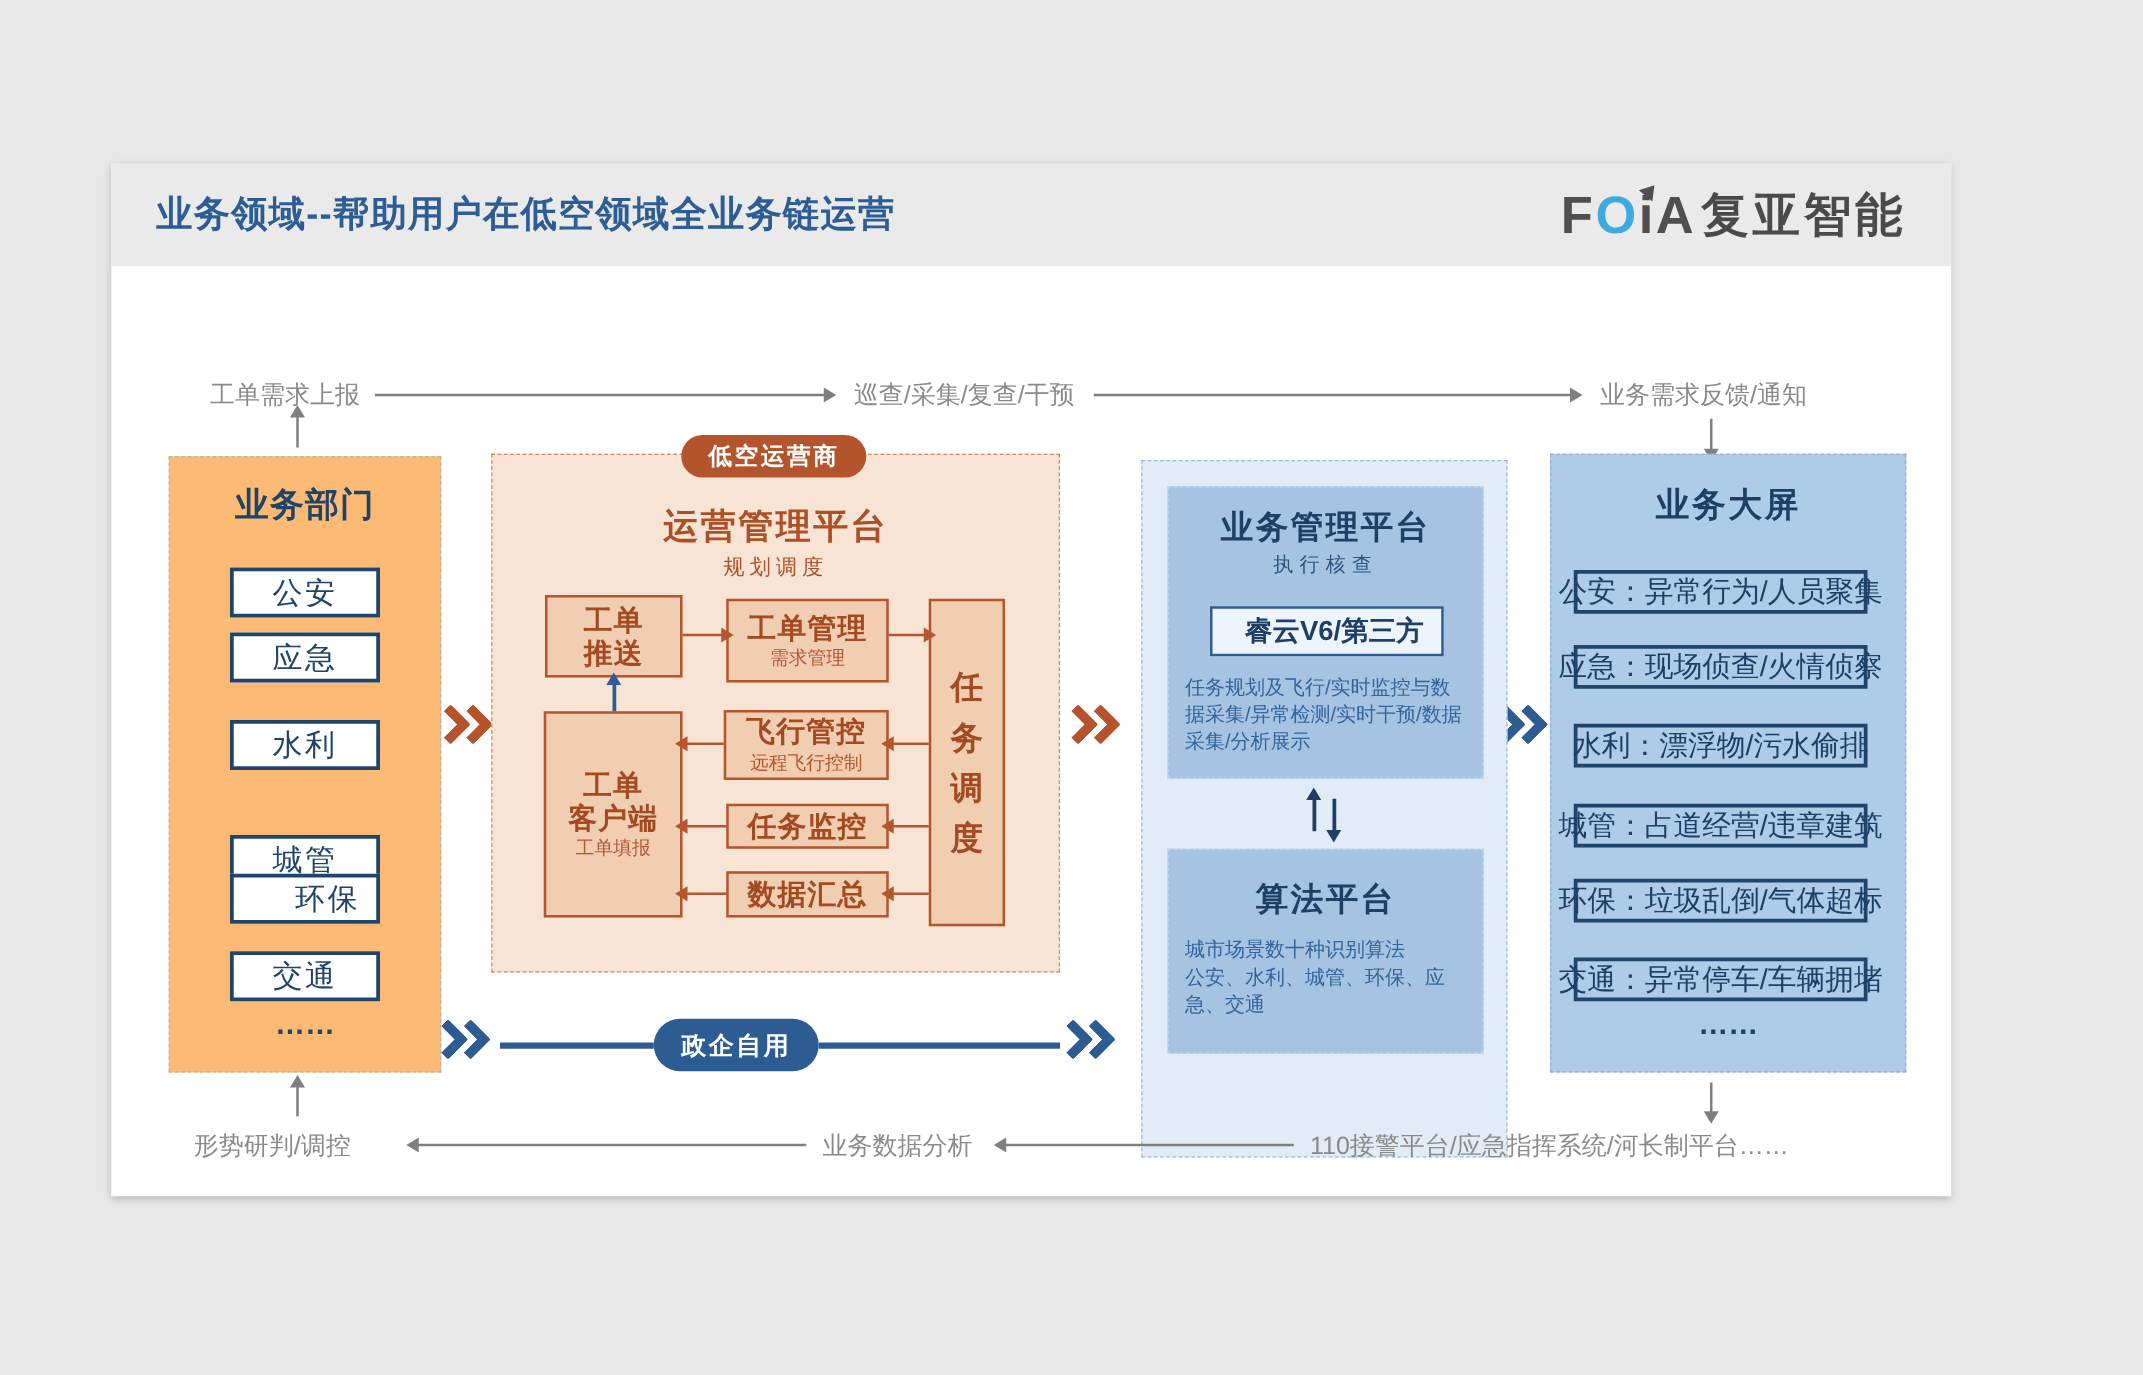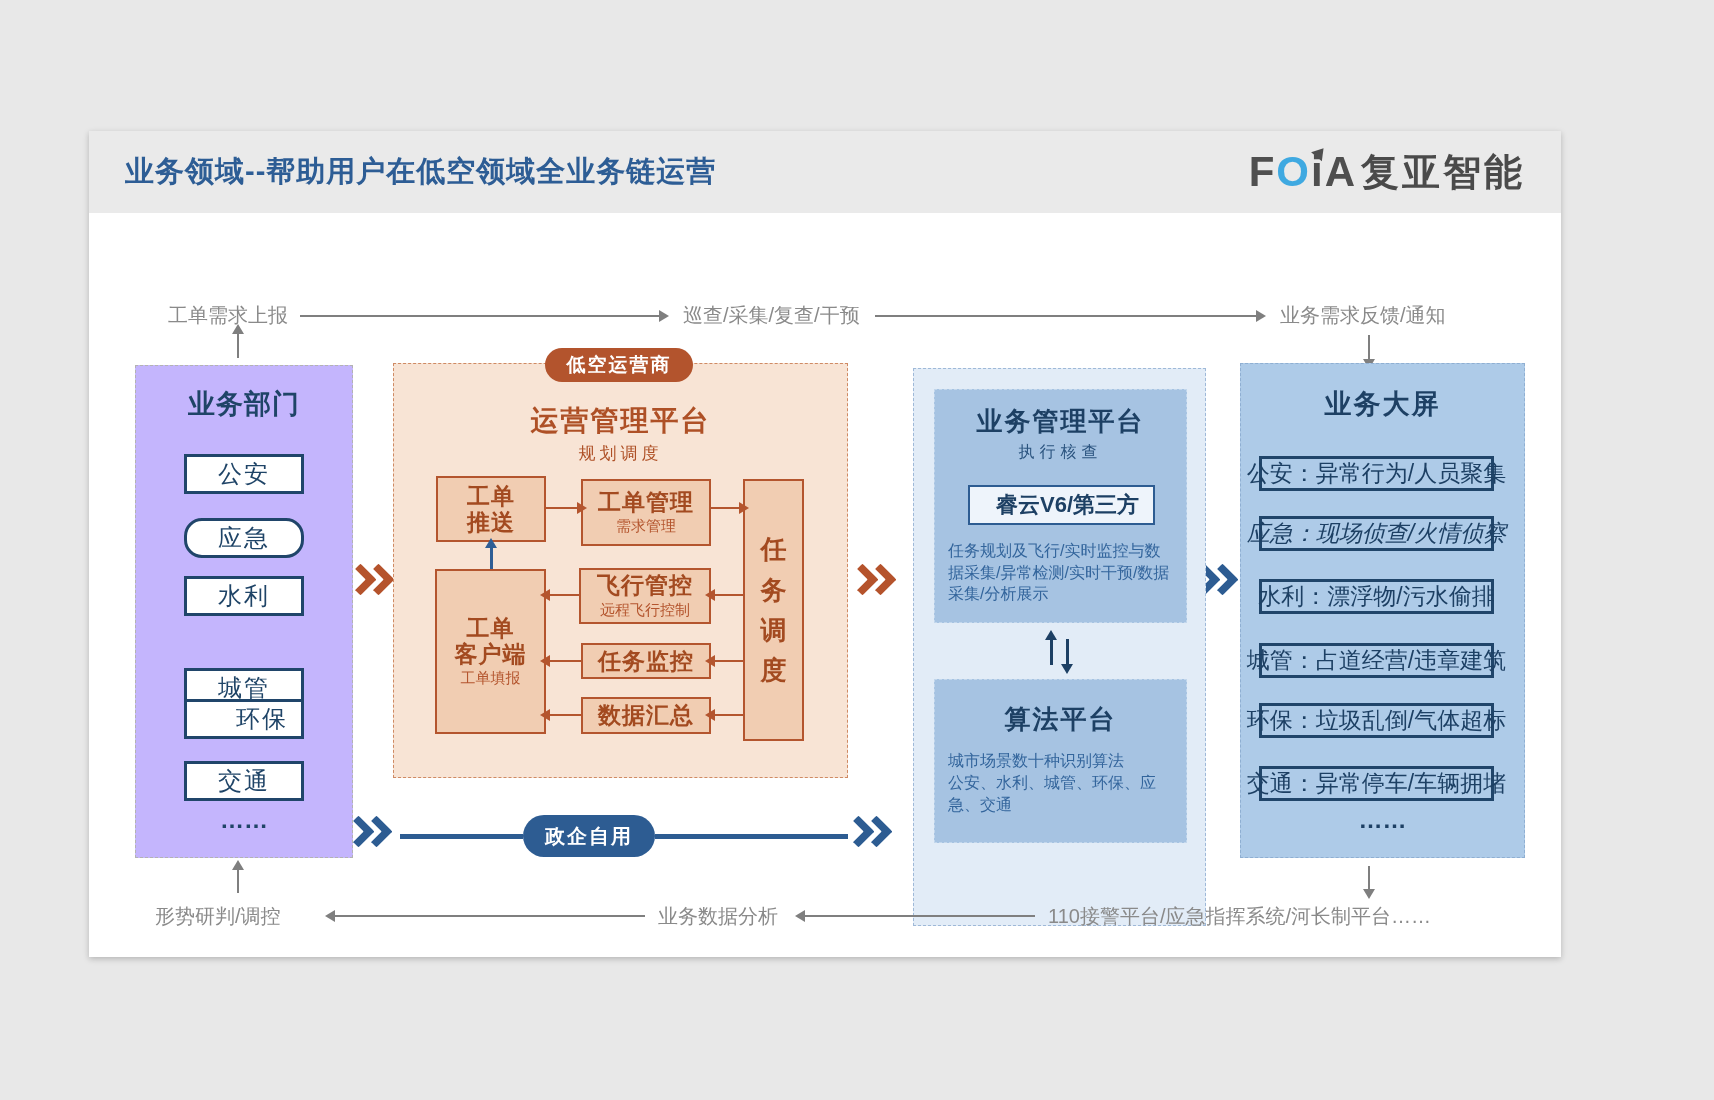--- a/index.html
+++ b/index.html
@@ -33,21 +33,21 @@
   .varr.down::after{content:"";position:absolute;bottom:-9px;left:-5px;
        border-left:6px solid transparent;border-right:6px solid transparent;border-top:10px solid currentColor;}
   .varr.thick{width:3px;}
   
   .chevs{position:absolute;display:flex;}
   .chev{width:15px;height:15px;border-style:solid;border-color:currentColor;
         border-width:0 8px 8px 0;border-radius:2px;transform:rotate(-45deg);margin-left:-5px;}
   .orange-c{color:#b5532c;}
   .blue-c{color:#2d5c92;}
   
-  .dept{position:absolute;left:46px;top:234px;width:218px;height:493px;background:#c4b5fd;
+  .dept{position:absolute;left:46px;top:234px;width:218px;height:493px;background:#fdba74;
         border:1px dashed #b3b3b3;box-sizing:border-box;}
   .dept-title{position:absolute;left:0;top:20px;width:100%;text-align:center;
         font-size:27px;font-weight:bold;color:#1f4467;letter-spacing:1px;}
   .dept-item{position:absolute;left:50%;transform:translateX(-50%);width:120px;height:40px;background:#ffffff;
         border:3px solid #20456a;box-sizing:border-box;display:flex;align-items:center;justify-content:center;
         font-size:24px;color:#1f4467;letter-spacing:2px;}
   .dots{position:absolute;left:0;width:100%;text-align:center;font-size:24px;font-weight:bold;color:#1f4467;}
   
   .ops{position:absolute;left:304px;top:232px;width:455px;height:415px;background:#f8e4d5;
        border:1px dashed #cf8a64;box-sizing:border-box;}
@@ -107,21 +107,21 @@
     <div class="harr right" style="left:211px;top:184px;width:360px;"></div>
     <div class="glabel" style="left:594px;top:171px;">巡查/采集/复查/干预</div>
     <div class="harr right" style="left:786px;top:184px;width:382px;"></div>
     <div class="glabel" style="left:1191px;top:171px;">业务需求反馈/通知</div>
     <div class="varr up" style="left:148px;top:202px;height:25px;"></div>
     <div class="varr down" style="left:1279px;top:204px;height:25px;"></div>
 
     <div class="dept">
       <div class="dept-title">业务部门</div>
       <div class="dept-item" style="top:88px;">公安</div>
-      <div class="dept-item" style="top:152px;border-radius:18px;">应急</div>
+      <div class="dept-item" style="top:140px;">应急</div>
       <div class="dept-item" style="top:210px;">水利</div>
       <div class="dept-item" style="top:270px;margin-top:32px;">城管</div>
       <div class="dept-item" style="top:333px;padding-left:36px;">环保</div>
       <div class="dept-item" style="top:395px;">交通</div>
       <div class="dots" style="top:440px;">……</div>
     </div>
 
     <div class="chevs orange-c" style="left:265px;top:437px;">
       <span class="chev"></span>
         <span class="chev"></span>
@@ -191,21 +191,21 @@
       <div class="bpanel" style="top:310px;height:164px;">
         <div class="bp-title" style="top:22px;">算法平台</div>
         <div class="bp-desc" style="top:70px;">城市场景数十种识别算法</div>
         <div class="bp-desc" style="top:92px;">公安、水利、城管、环保、应急、交通</div>
       </div>
     </div>
 
     <div class="screen">
       <div class="scr-title">业务大屏</div>
       <div class="scr-item" style="top:92px;">公安：异常行为/人员聚集</div>
-      <div class="scr-item" style="top:152px;font-style:italic;">应急：现场侦查/火情侦察</div>
+      <div class="scr-item" style="top:152px;">应急：现场侦查/火情侦察</div>
       <div class="scr-item" style="top:215px;">水利：漂浮物/污水偷排</div>
       <div class="scr-item" style="top:279px;">城管：占道经营/违章建筑</div>
       <div class="scr-item" style="top:339px;">环保：垃圾乱倒/气体超标</div>
       <div class="scr-item" style="top:402px;">交通：异常停车/车辆拥堵</div>
       <div class="dots" style="top:442px;color:#1d4064;">……</div>
     </div>
 
     <div class="chevs blue-c" style="left:263px;top:689px;">
       <span class="chev"></span>
         <span class="chev"></span>

